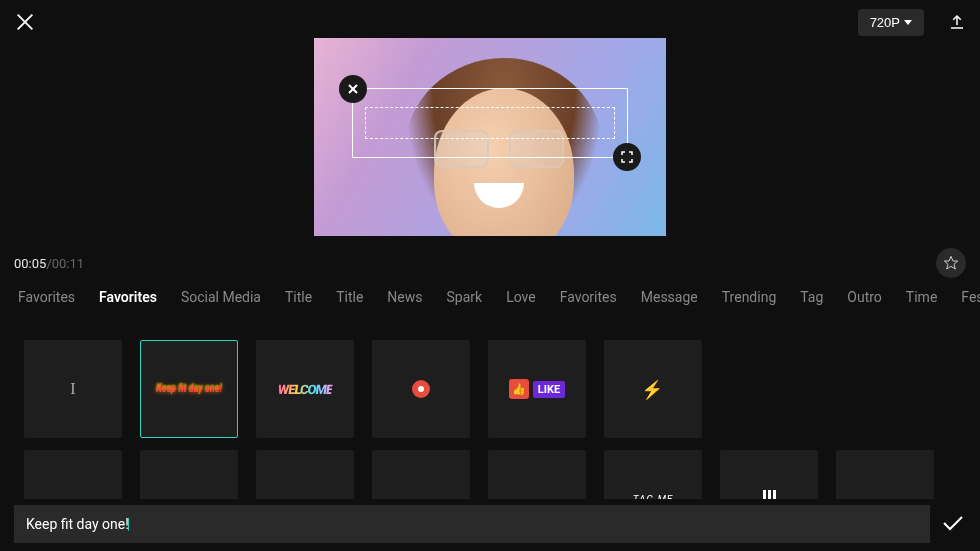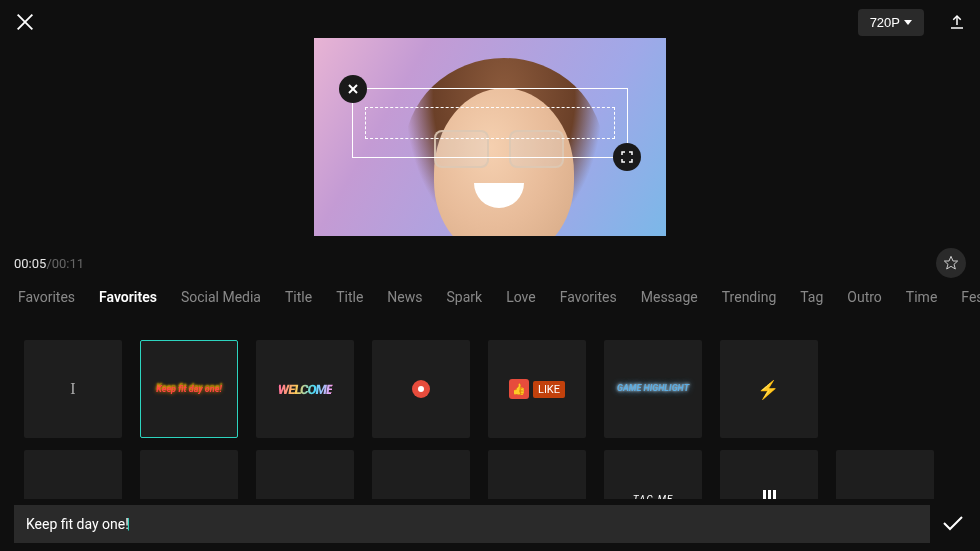--- a/index.html
+++ b/index.html
@@ -36,21 +36,21 @@
 .card{width:98px;height:98px;background:#1e1e1e;border-radius:2px;cursor:pointer;display:flex;align-items:center;justify-content:center;position:relative;font-size:11px;overflow:hidden}
 .card.sel{border:1px solid #2dd4bf}
 .cursor-i{font-family:serif;font-size:16px;color:#aaa}
 .fire-text{font-weight:700;font-style:italic;font-size:9px;color:#ff4444;text-shadow:0 0 4px #ff8800,0 -2px 2px #ffcc00}
 .welcome-text{font-weight:900;font-size:13px;letter-spacing:-1px;background:linear-gradient(90deg,#ff6b9d,#feca57,#48dbfb,#ff9ff3);-webkit-background-clip:text;background-clip:text;color:transparent;transform:skewX(-8deg)}
 .firstdrive{font-size:8px;letter-spacing:2px;color:#ccc;font-weight:300}
 .red-dot{width:18px;height:18px;border-radius:50%;background:#e74c3c;position:relative}
 .red-dot::after{content:"";position:absolute;left:6px;top:6px;width:6px;height:6px;border-radius:50%;background:#fff}
 .like-box{display:flex;align-items:center;gap:4px}
 .thumb{width:20px;height:20px;background:#e74c3c;border-radius:3px;display:flex;align-items:center;justify-content:center;font-size:11px}
-.like-lbl{background:#c2410c;color:#fff;font-weight:400;font-size:11px;padding:2px 5px;border-radius:2px}
+.like-lbl{background:#6d28d9;color:#fff;font-weight:700;font-size:11px;padding:2px 5px;border-radius:2px}
 .gamehl{font-size:9px;font-weight:700;font-style:italic;color:#5dade2;text-shadow:0 0 6px #5dade2,0 0 3px #fff;line-height:1.1;text-align:center}
 .bolt{font-size:18px;color:#ff8c00}
 .tagme{font-size:10px;font-style:italic;color:#fff;letter-spacing:1px}
 .stripes{display:flex;gap:2px}
 .stripes span{width:3px;height:18px;background:#fff}
 .stripes span:nth-child(2){height:14px}
 .input-bar{position:absolute;bottom:8px;left:14px;right:50px;height:38px;background:#2a2a2a;display:flex;align-items:center;padding:0 12px;font-size:14px}
 .input-bar .caret{color:#2dd4bf;margin-left:-2px;animation:blink 1s infinite}
 @keyframes blink{50%{opacity:0}}
 .input-check{position:absolute;bottom:16px;right:16px;cursor:pointer}
@@ -150,23 +150,20 @@
     <div class="card">
         <span class="red-dot"></span>
       </div>
     <div class="card">
       <div class="like-box">
         <div class="thumb">👍</div>
         <span class="like-lbl">LIKE</span>
       </div>
     </div>
     <div class="card">
-        <span class="gamehl">GAME HIGHLIGHT</span>
-      </div>
-    <div class="card">
         <span class="bolt">⚡</span>
       </div>
   </div>
   <div class="grid-row">
     <div class="card"></div>
     <div class="card"></div>
     <div class="card"></div>
     <div class="card"></div>
     <div class="card"></div>
     <div class="card">

